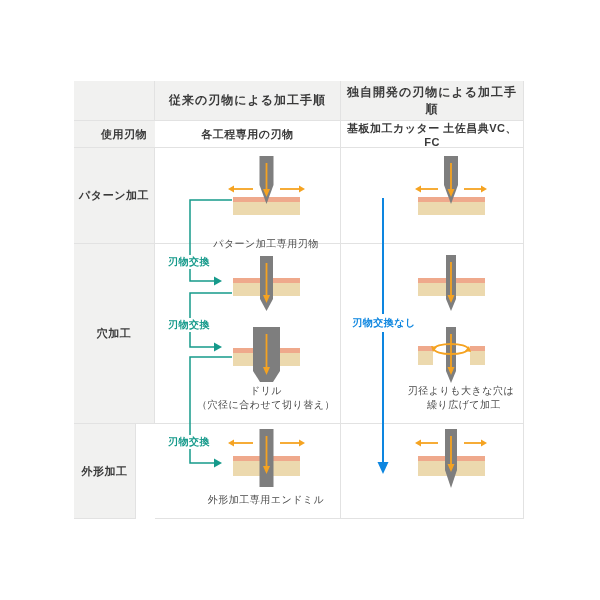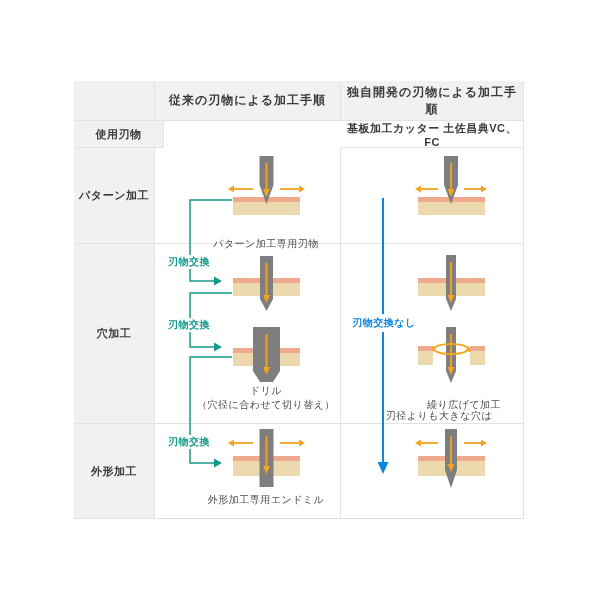--- a/index.html
+++ b/index.html
@@ -43,40 +43,43 @@
   <div class="table-frame"></div>
 
   <div class="cell gray" style="left:74px;top:81px;width:81px;height:40px;"></div>
   <div class="cell gray hdr" style="left:341px;top:81px;width:183px;height:40px;">
     <span>独自開発の刃物による加工手順</span>
   </div>
   <div class="cell gray hdr" style="left:155px;top:81px;width:186px;height:40px;">
     <span>従来の刃物による加工手順</span>
   </div>
 
-  <div class="cell gray rowlbl" style="left:74px;top:121px;width:90px;height:27px;">
+  <div class="cell gray rowlbl" style="left:74px;top:121px;width:101px;height:27px;">
     <span>使用刃物</span>
+  </div>
+  <div class="cell white sub" style="left:155px;top:121px;width:186px;height:27px;">
+    <span>各工程専用の刃物</span>
   </div>
   <div class="cell white sub" style="left:341px;top:121px;width:183px;height:27px;">
     <span>基板加工カッター 土佐昌典VC、FC</span>
   </div>
 
   <div class="cell gray rowlbl" style="left:74px;top:148px;width:81px;height:96px;">
     <span>パターン加工</span>
   </div>
   <div class="cell white" style="left:155px;top:148px;width:186px;height:96px;"></div>
   <div class="cell white" style="left:341px;top:148px;width:183px;height:96px;"></div>
 
   <div class="cell gray rowlbl" style="left:74px;top:244px;width:81px;height:180px;">
     <span>穴加工</span>
   </div>
   <div class="cell white" style="left:155px;top:244px;width:186px;height:180px;"></div>
   <div class="cell white" style="left:341px;top:244px;width:183px;height:180px;"></div>
 
-  <div class="cell gray rowlbl" style="left:74px;top:424px;width:81px;height:95px;">
+  <div class="cell gray rowlbl" style="left:74px;top:424px;width:62px;height:95px;">
     <span>外形加工</span>
   </div>
   <div class="cell white" style="left:155px;top:424px;width:186px;height:95px;"></div>
   <div class="cell white" style="left:341px;top:424px;width:183px;height:95px;"></div>
 
   <svg class="overlay" width="600" height="600" viewBox="0 0 600 600">
 
     <g>
       <polyline class="teal-line" points="232,200 190,200 190,281 214,281"></polyline>
       <polygon class="teal-head" points="214,276.5 214,285.5 222,281"></polygon>
@@ -178,21 +181,21 @@
       <polygon class="ohead" points="421,439.5 421,446.5 415,443"></polygon>
       <line class="oarrow" x1="464" y1="443" x2="481" y2="443"></line>
       <polygon class="ohead" points="481,439.5 481,446.5 487,443"></polygon>
     </g>
   </svg>
 
   <div class="float caption" style="left:266px;top:244px;">パターン加工専用刃物</div>
   <div class="float caption" style="left:266px;top:391px;">ドリル</div>
   <div class="float caption" style="left:266px;top:405px;text-align:center;">（穴径に合わせて切り替え）</div>
   <div class="float caption" style="left:266px;top:500px;">外形加工専用エンドミル</div>
-  <div class="float caption" style="left:439px;top:391px;margin-top:25px;">刃径よりも大きな穴は</div>
+  <div class="float caption" style="left:461px;top:391px;">刃径よりも大きな穴は</div>
   <div class="float caption" style="left:464px;top:405px;text-align:right;">繰り広げて加工</div>
 
   <div class="float change-lbl" style="left:189px;top:262px;">刃物交換</div>
   <div class="float change-lbl" style="left:189px;top:325px;">刃物交換</div>
   <div class="float change-lbl" style="left:189px;top:442px;">刃物交換</div>
   <div class="float nochange-lbl" style="left:384px;top:323px;">刃物交換なし</div>
 
 </div>
 
 </body></html>

